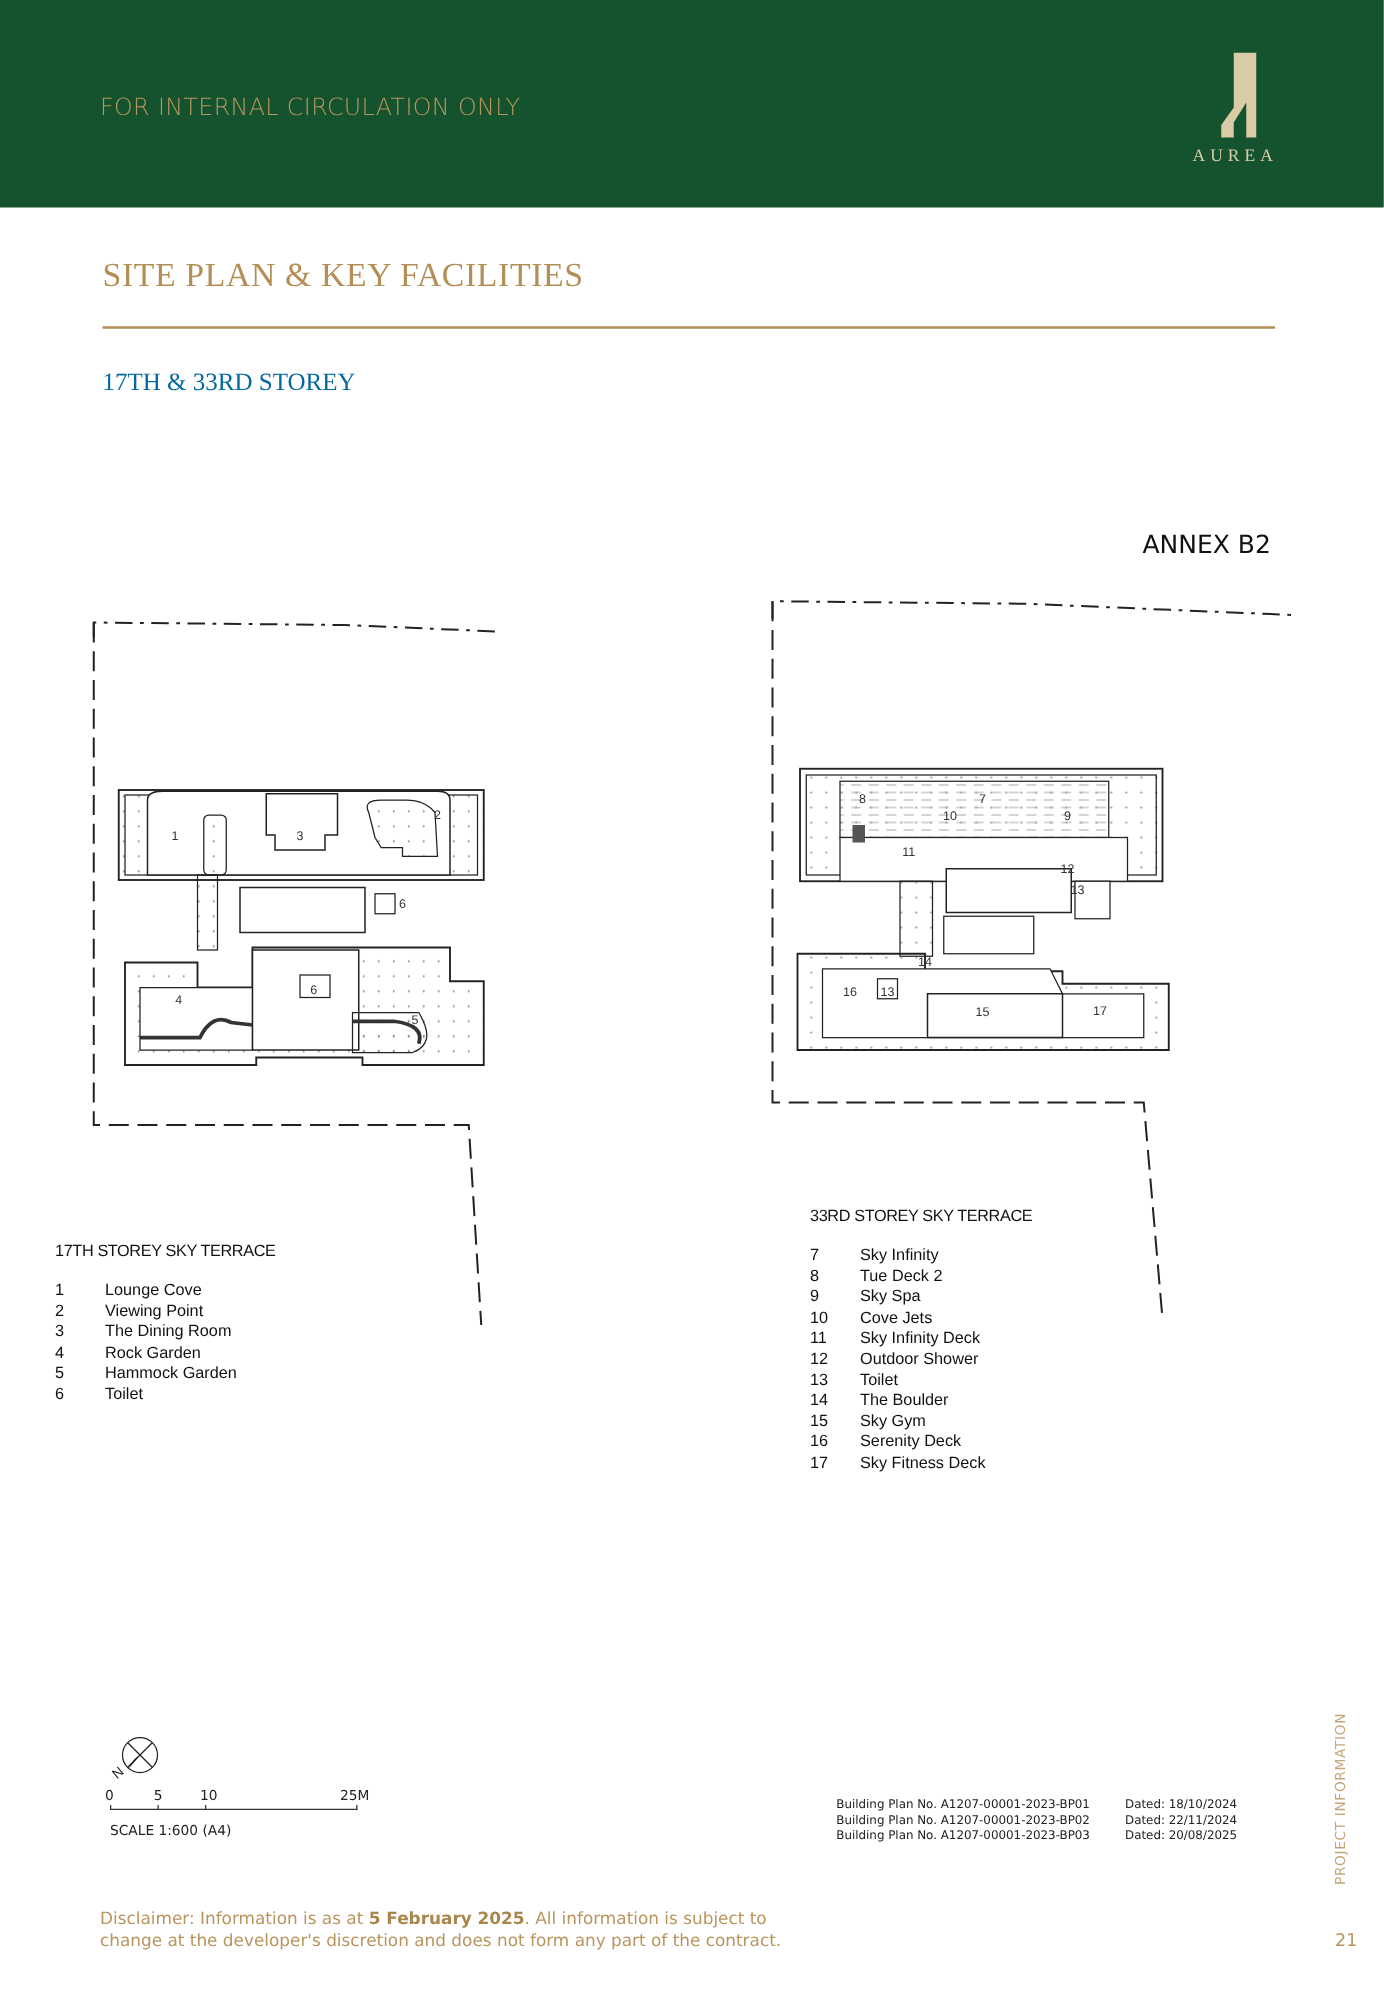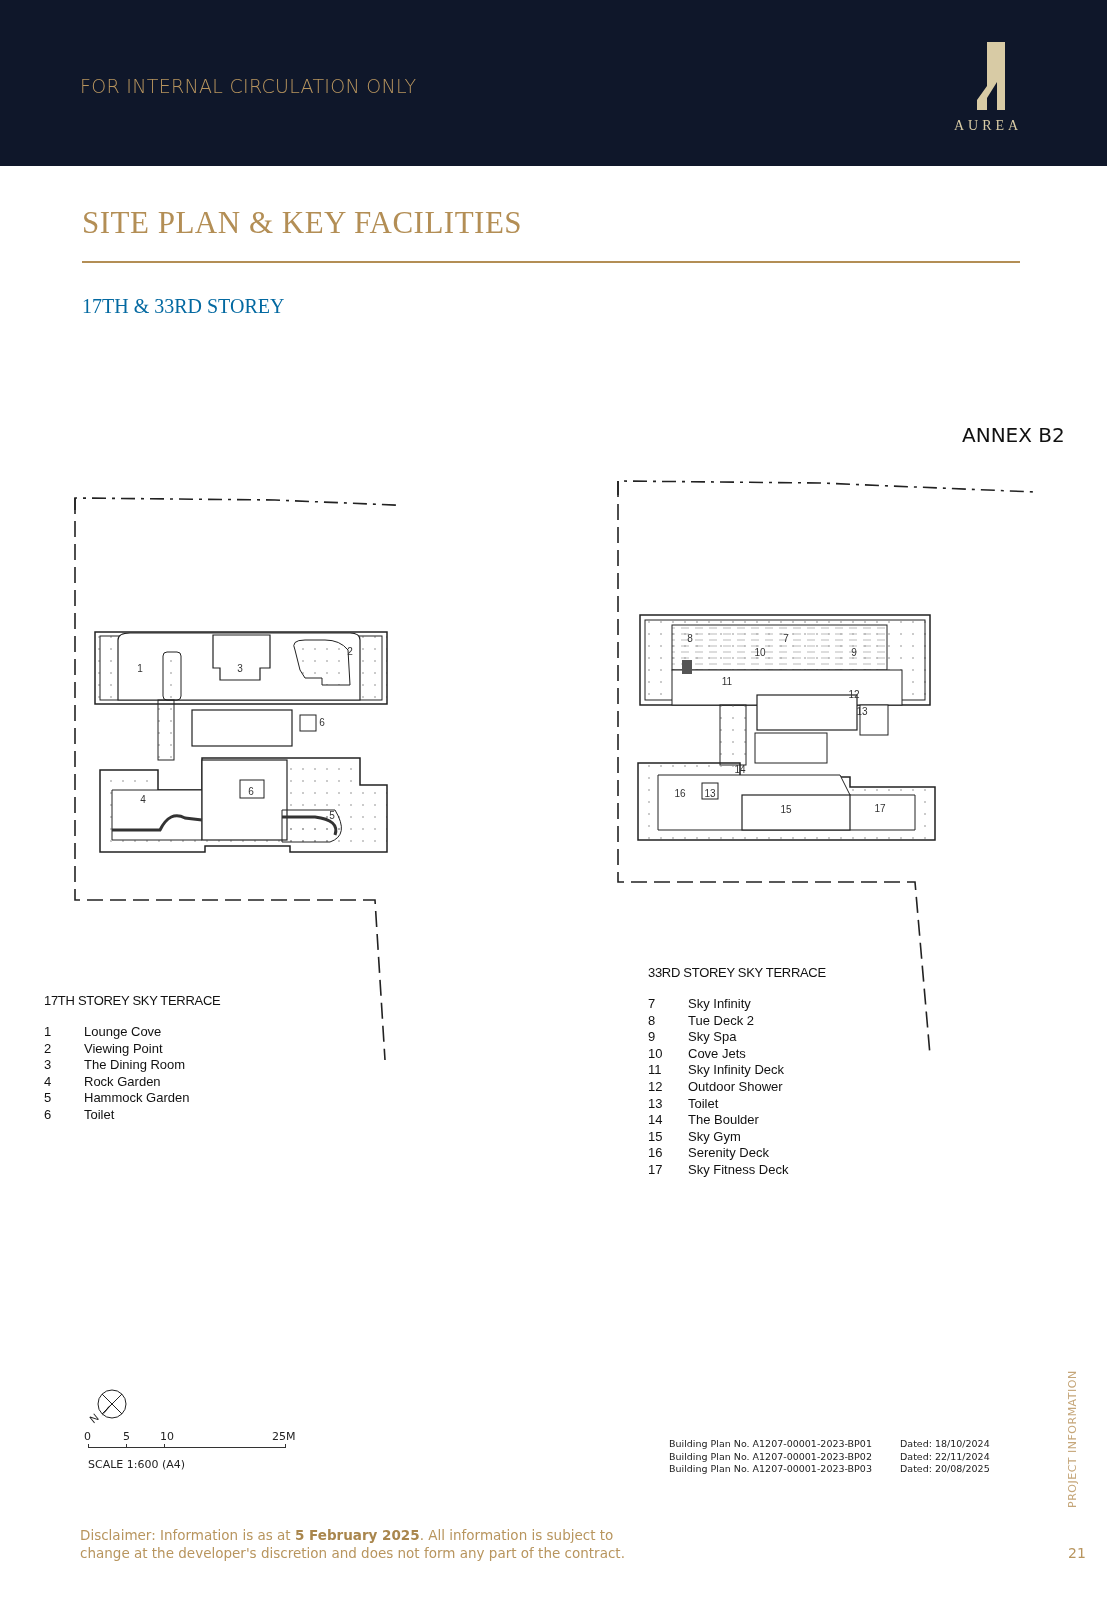--- a/index.html
+++ b/index.html
@@ -1,24 +1,24 @@
 <!DOCTYPE html>
 <html><head>
 <meta charset="utf-8">
 <style>
   * { margin:0; padding:0; box-sizing:border-box; }
   body { width:1107px; height:1600px; background:#ffffff; position:relative; overflow:hidden; font-family:"Liberation Sans", sans-serif; }
-  .header { position:absolute; left:0; top:0; width:1107px; height:166px; background:#0f172a; }
+  .header { position:absolute; left:0; top:0; width:1107px; height:166px; background:#14532d; }
   .header-text { position:absolute; left:80px; top:75px; font-size:19px; color:#b8955e; letter-spacing:0.3px; font-family:"DejaVu Sans", sans-serif; font-weight:300; }
   .logo { position:absolute; left:950px; top:42px; width:80px; height:96px; }
   .logo-word { position:absolute; left:954px; top:118px; font-family:"Liberation Serif", serif; font-size:14px; color:#d8cba5; letter-spacing:4px; }
-  .title { position:absolute; left:82px; top:205px; font-family:"Liberation Serif", serif; font-size:31px; color:#b38e55; letter-spacing:0.5px; }
+  .title { position:absolute; left:82px; top:205px; font-family:"Liberation Serif", serif; font-size:27px; color:#b38e55; letter-spacing:0.5px; }
   .rule { position:absolute; left:82px; top:261px; width:938px; height:2px; background:#b38e55; }
   .subtitle { position:absolute; left:82px; top:295px; font-family:Liberation Serif, serif; font-size:20px; color:#0369a1; }
-  .annex { position:absolute; left:914px; top:423px; font-family:"DejaVu Sans", sans-serif; font-size:20px; color:#111;margin-left:48px; }
+  .annex { position:absolute; left:914px; top:423px; font-family:"DejaVu Sans", sans-serif; font-size:20px; color:#111; }
   .plan { position:absolute; }
   .legend { position:absolute; font-family:"Liberation Sans", sans-serif; font-size:13px; color:#111; }
   .legend-title { font-size:13px; letter-spacing:-0.3px; margin-bottom:16px; }
   .legend-row { display:flex; height:16.6px; line-height:16.6px; }
   .legend-num { width:40px; }
   .compass { position:absolute; left:88px; top:1388px; }
   .scale { position:absolute; left:84px; top:1430px; font-family:"DejaVu Sans", sans-serif; font-size:11px; color:#222; }
   .scale-lbl { position:absolute; top:0; }
   .scale-caption { position:absolute; left:88px; top:1458px; font-size:11px; font-family:"DejaVu Sans", sans-serif; color:#222; white-space:nowrap; }
   .bp { position:absolute; left:657px; top:1438px; font-family:"DejaVu Sans", sans-serif; font-size:9.5px; color:#222; line-height:12.5px; }

